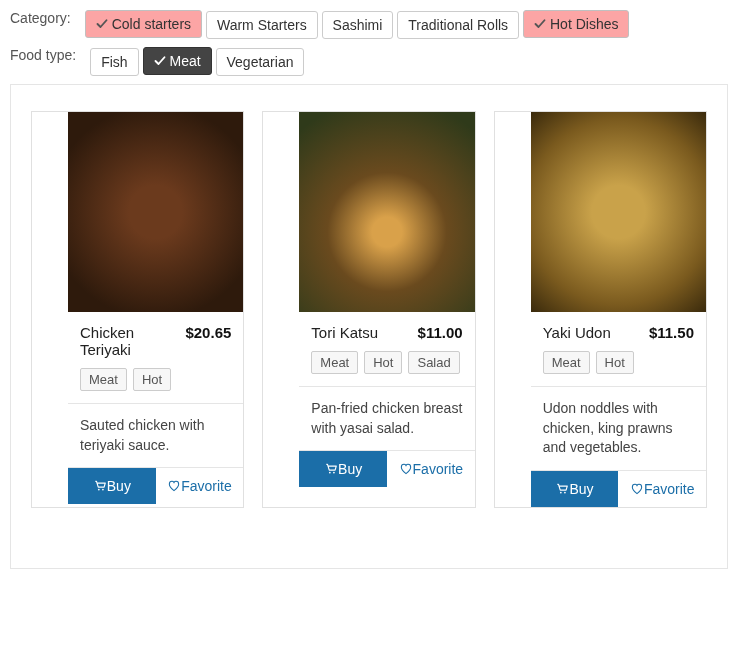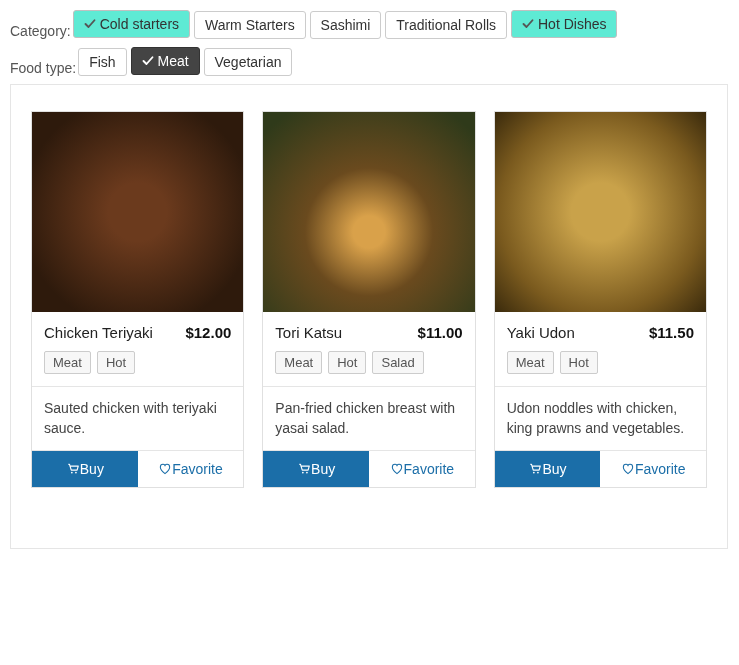--- a/index.html
+++ b/index.html
@@ -1,34 +1,34 @@
 <!DOCTYPE html>
 <html><head>
 <meta charset="utf-8">
 <style>
 * { box-sizing: border-box; margin: 0; padding: 0; }
 body { font-family: Arial, Helvetica, sans-serif; font-size: 14px; color: #333; background: #fff; padding: 10px; }
 .container { width: 718px; }
-.filter-row { display: flex; align-items: flex-end; gap: 0; margin-bottom: 8px; flex-wrap: wrap; }
+.filter-row { display: flex; align-items: flex-start; gap: 12px; margin-bottom: 8px; flex-wrap: wrap; }
 .filter-label { color: #555; font-size: 14px; margin-right: 2px; }
 .chip {
   display: inline-flex; align-items: center; gap: 4px;
   border: 1px solid #ccc; background: #fff; color: #333;
   padding: 5px 10px; font-size: 14px; border-radius: 3px;
   cursor: pointer; user-select: none;
 }
-.chip.selected { background: #5eead4; border-color: #c0c0c0; }
+.chip.selected { background: #fca5a5; border-color: #c0c0c0; }
 .chip.dark { background: #444; color: #fff; border-color: #333; }
 .check-icon { width: 12px; height: 12px; display: inline-block; }
 .check-icon svg { display: block; }
 
 .content-border { border: 1px solid #e5e5e5; margin-top: 4px; padding: 26px 20px 60px 20px; }
 
 .cards { display: flex; gap: 18px; }
-.card { width: 221px; border: 1px solid #e0e0e0; background: #fff; display: flex; flex-direction: column; }
+.card { width: 221px; border: 1px solid #e0e0e0; background: #fff; display: flex; flex-direction: column; padding-left: 36px; }
 .card-image {
   width: 100%; height: 200px; background: #888;
   display: flex; align-items: center; justify-content: center;
   position: relative; overflow: hidden;
 }
 .food-placeholder { width: 100%; height: 100%; }
 .card-body { padding: 12px; }
 .card-title-row { display: flex; justify-content: space-between; align-items: baseline; margin-bottom: 10px; }
 .card-title { font-size: 15px; color: #222; }
 .card-price { font-size: 15px; font-weight: bold; color: #111; }
@@ -101,21 +101,21 @@
 
   <div class="content-border">
     <div class="cards" id="cards">
         <div class="card">
           <div class="card-image">
             <div class="food-placeholder food1"></div>
           </div>
           <div class="card-body">
             <div class="card-title-row">
               <span class="card-title">Chicken Teriyaki</span>
-              <span class="card-price">$12.00</span>
+              <span class="card-price">$20.65</span>
             </div>
             <div class="tag-row">
               <span class="tag">Meat</span>
               <span class="tag">Hot</span>
             </div>
           </div>
           <div class="card-desc">Sauted chicken with teriyaki sauce.</div>
           <div class="card-actions">
             <button class="btn btn-buy">
               <span class="btn-icon">

